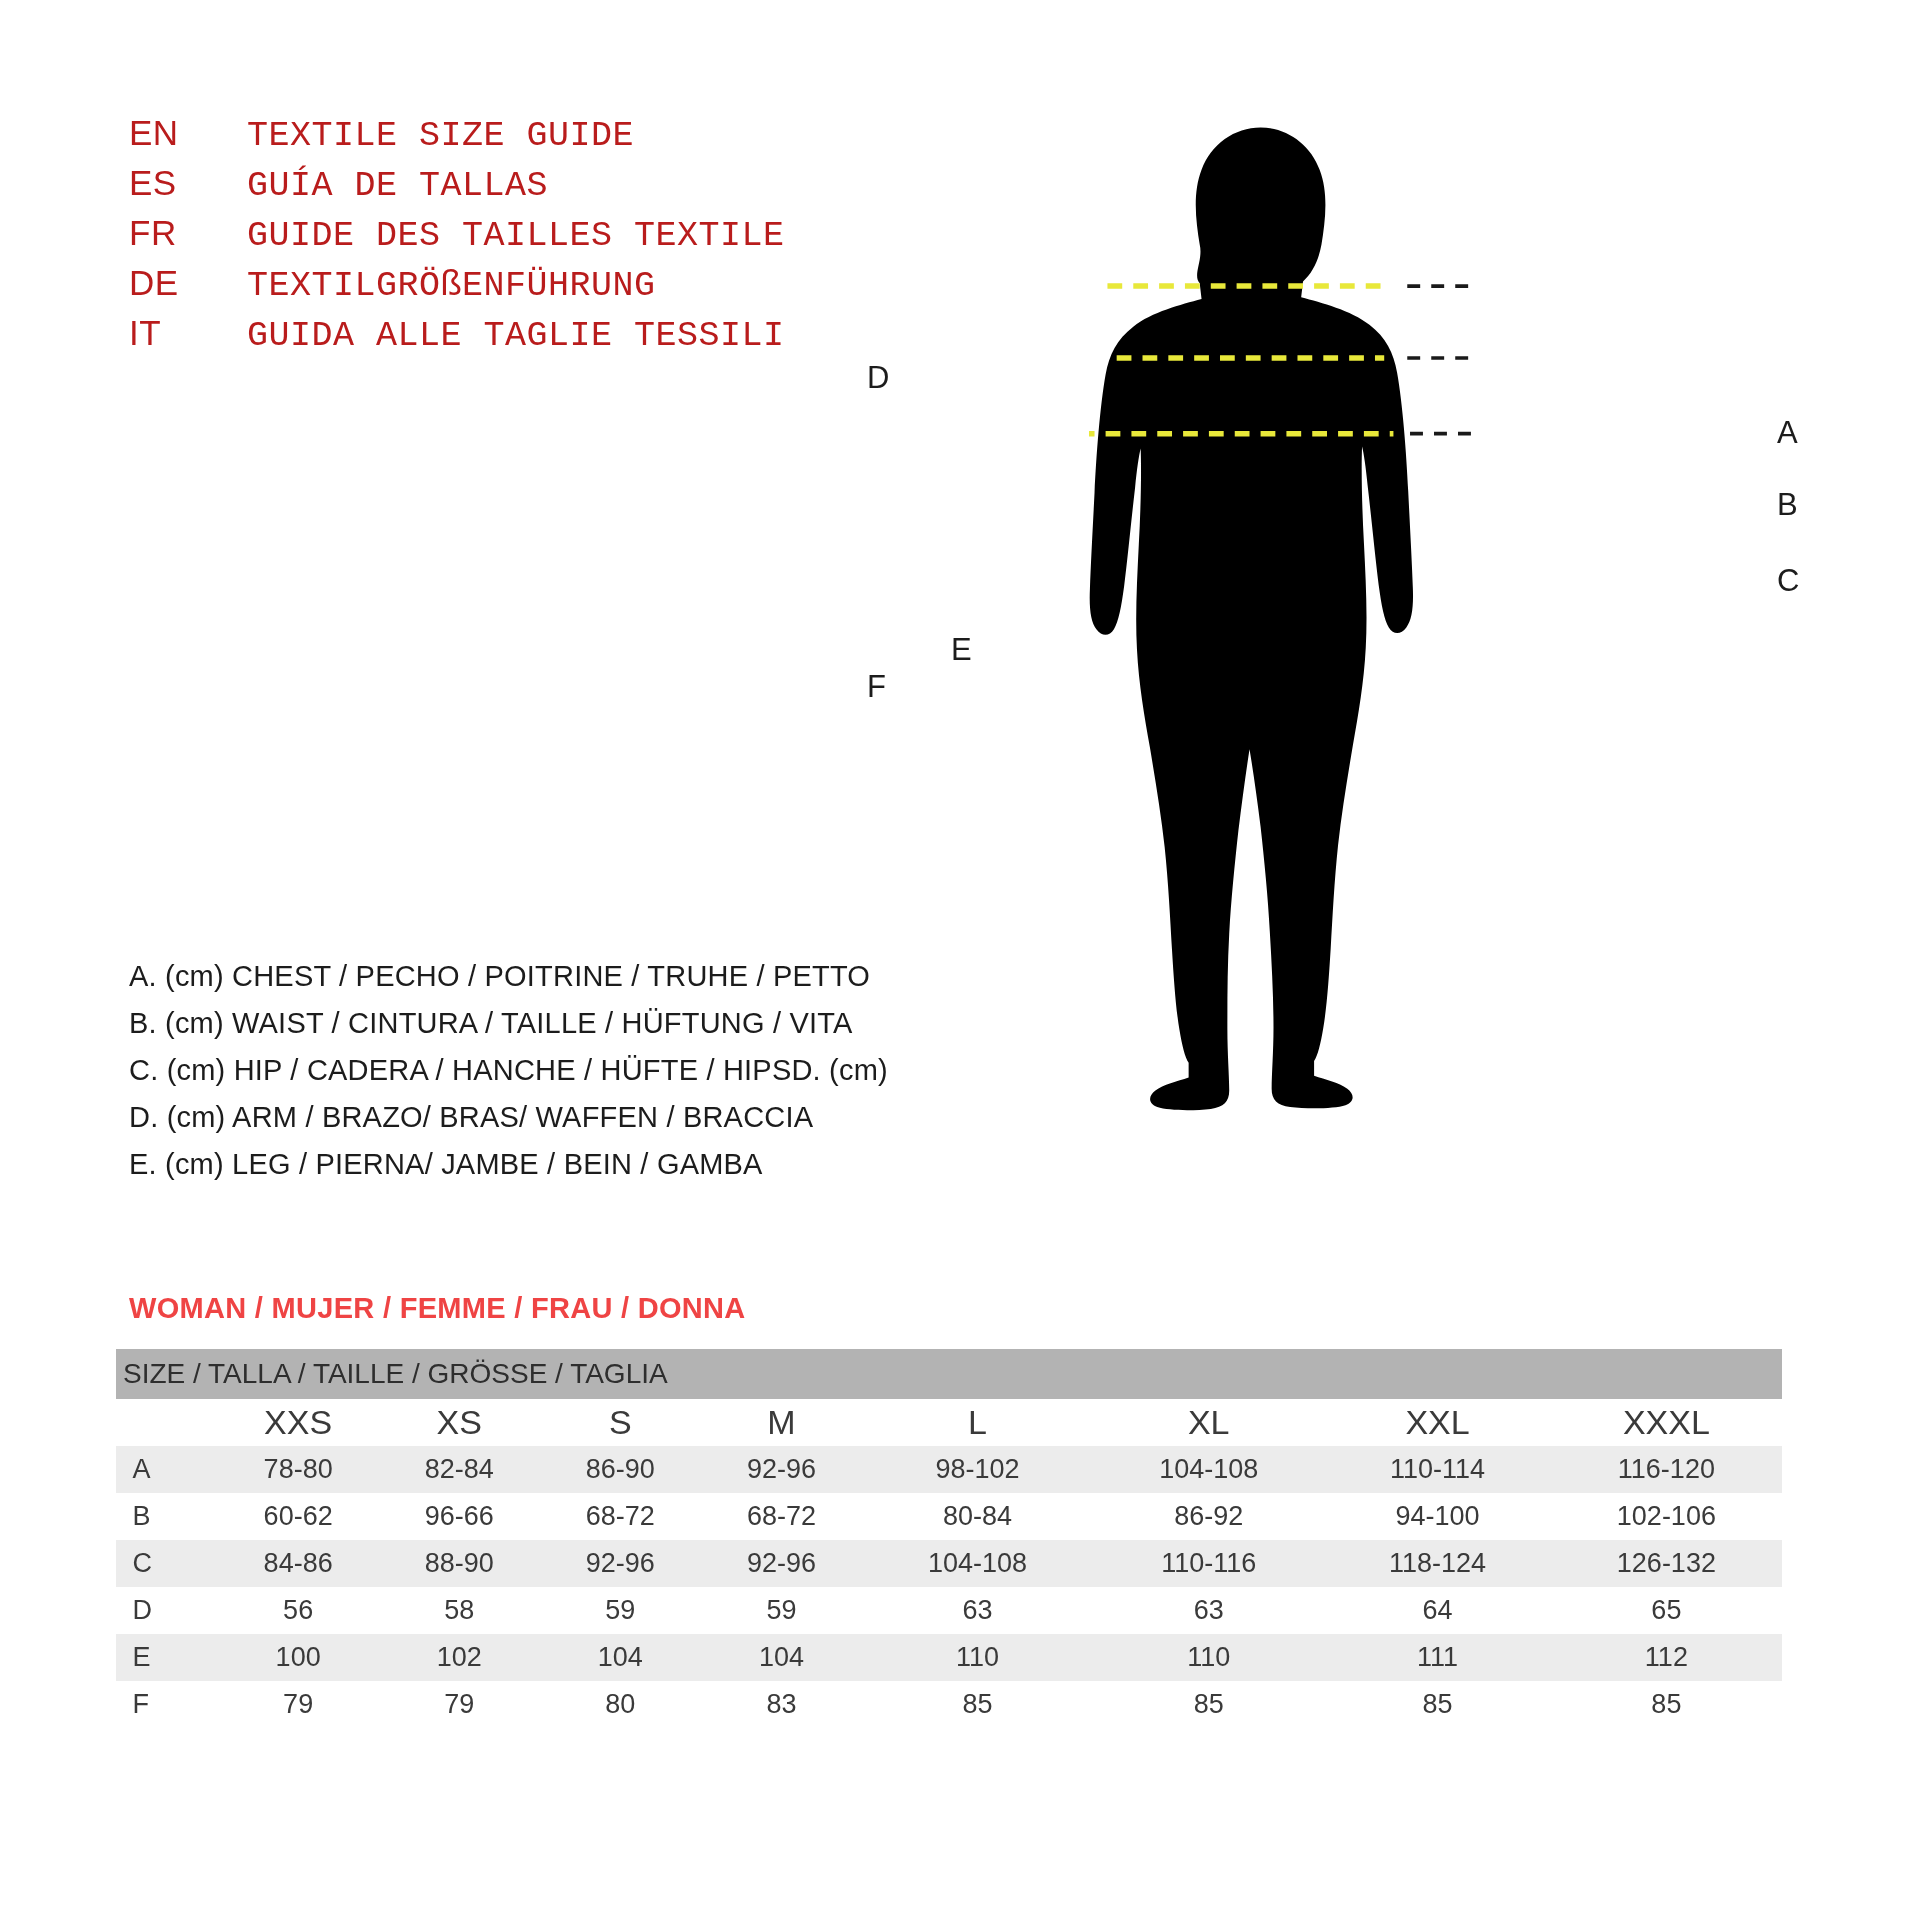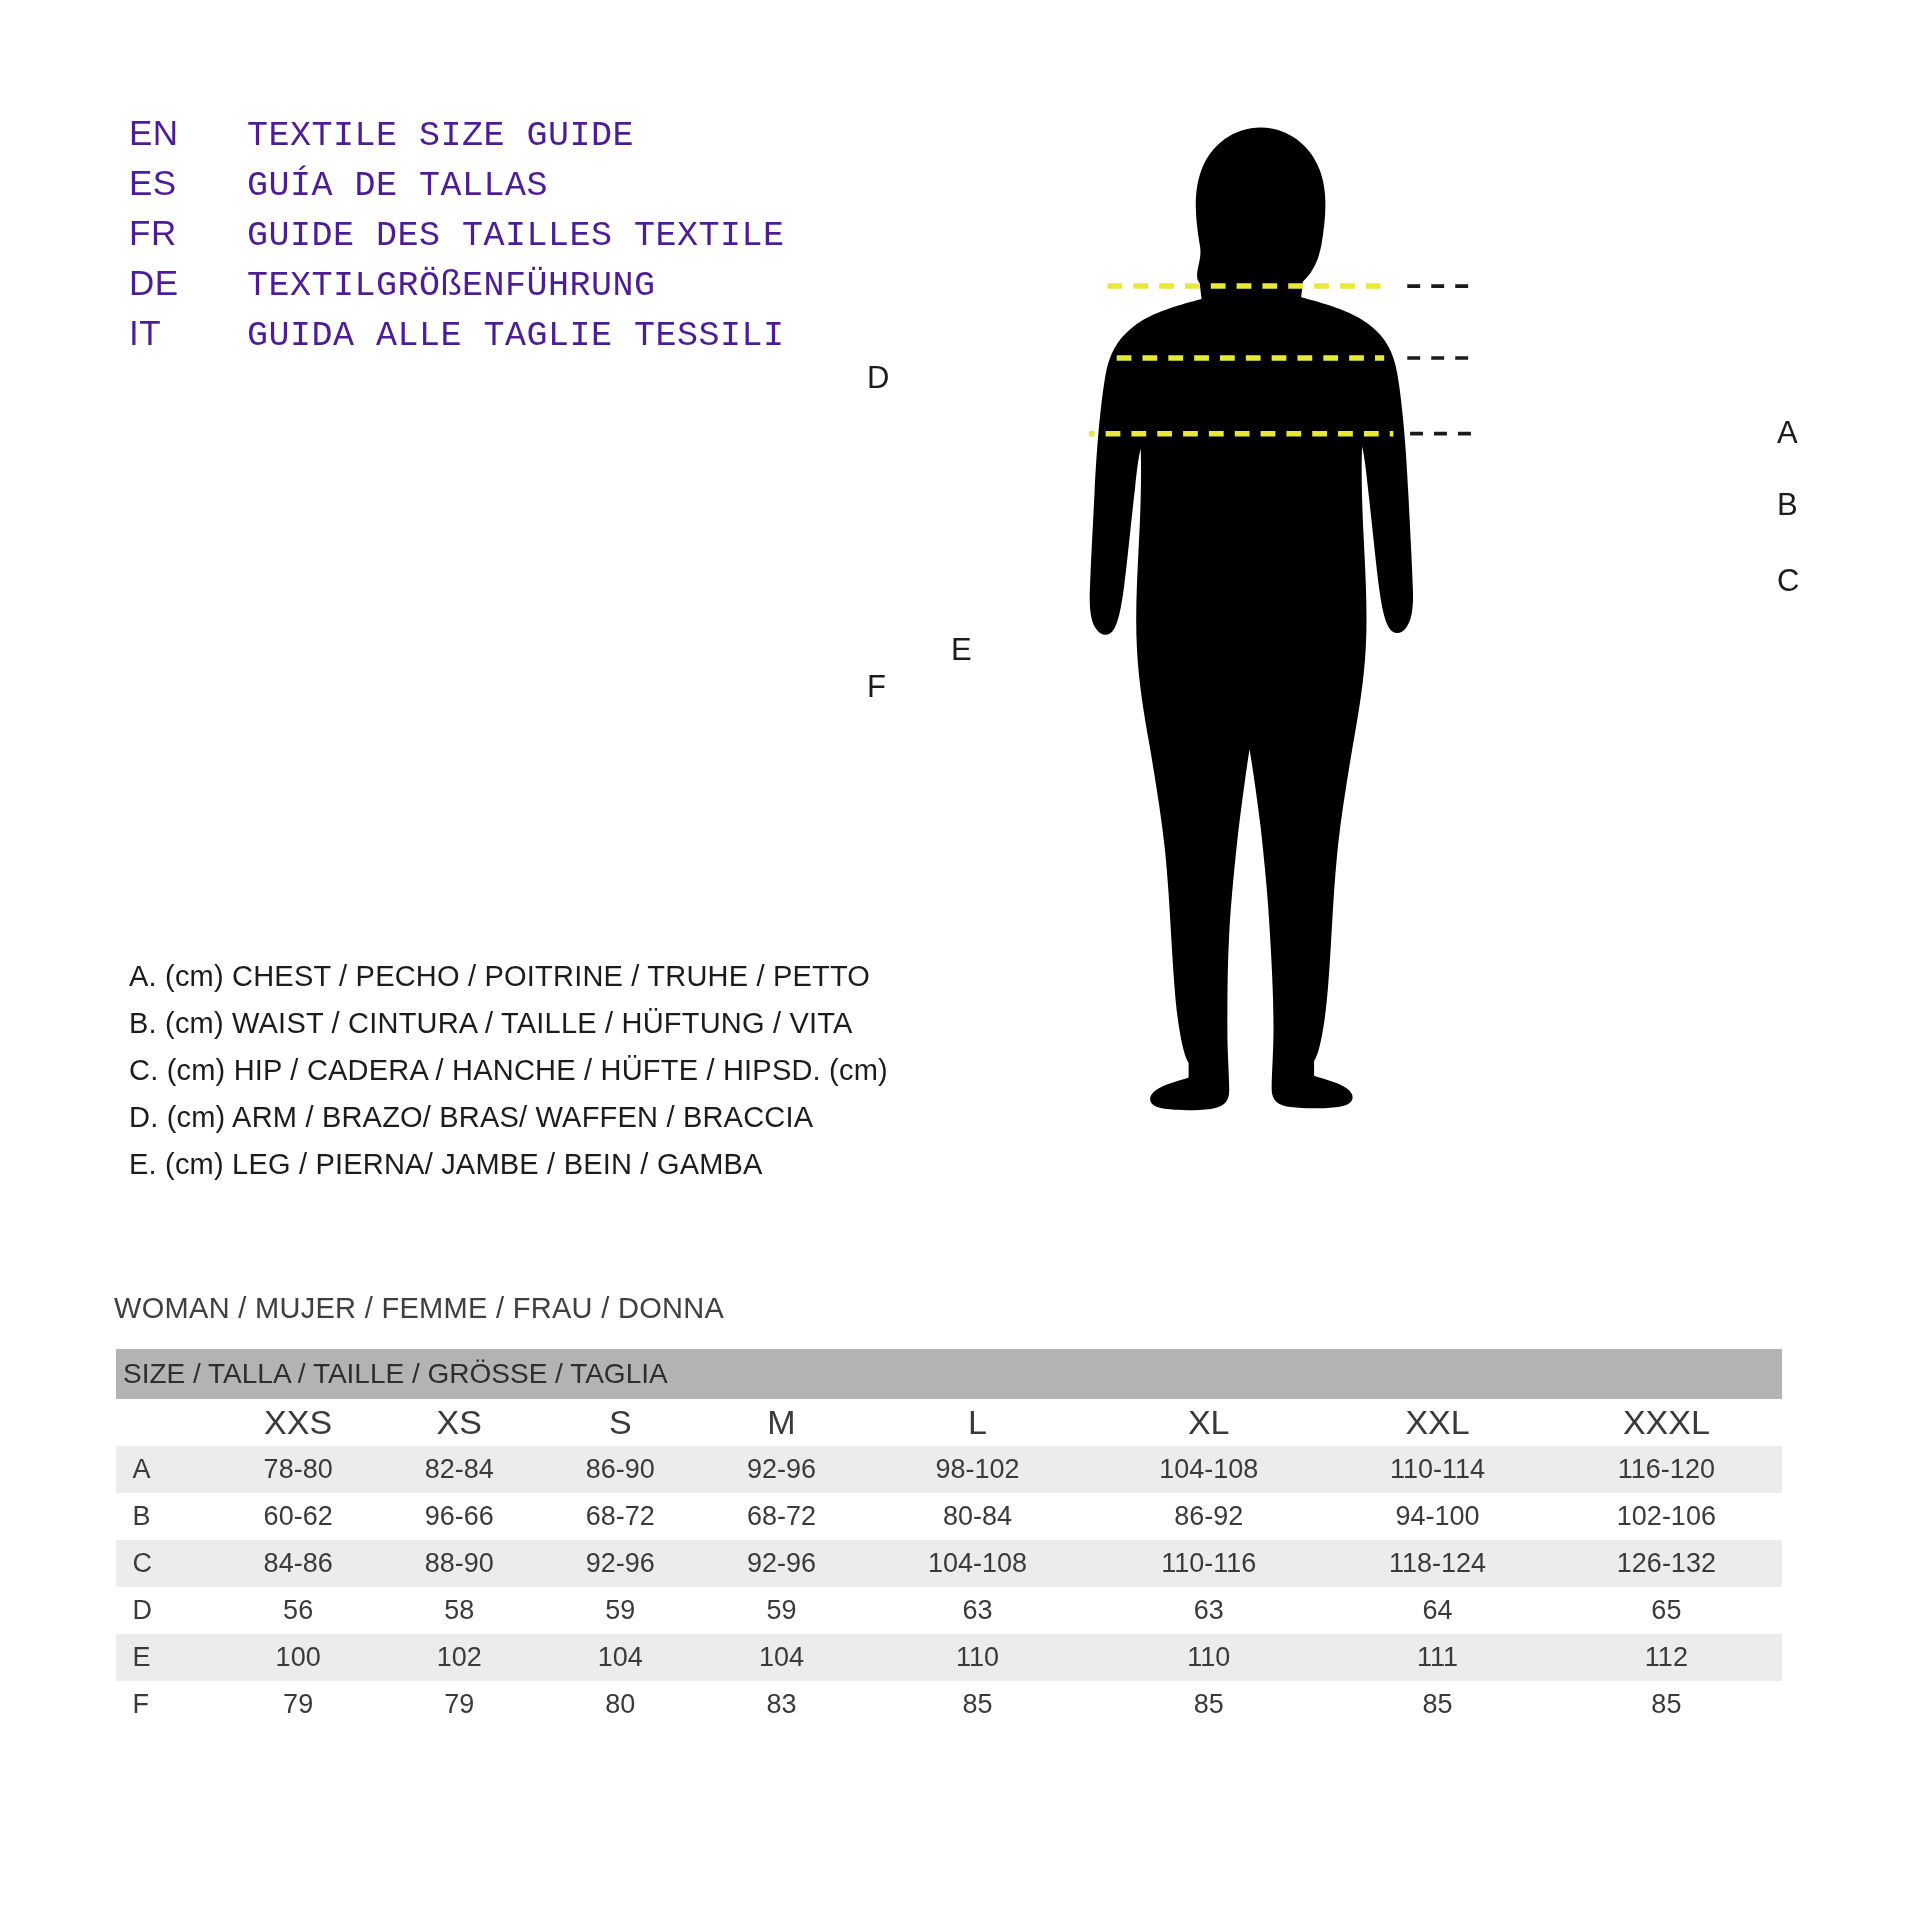--- a/index.html
+++ b/index.html
@@ -22,21 +22,21 @@
     left: 129px;
     top: 113px;
     width: 831px;
   }
   .title-row {
     display: flex;
     align-items: baseline;
     height: 50px;
     font-size: 35px;
     letter-spacing: 0.5px;
-    color: #4c1d95;
+    color: #b91c1c;
   }
   .title-lang {
     width: 118px;
     flex: 0 0 118px;
   }
   .title-text {
     flex: 1 1 auto;
     font-family: Liberation Mono, monospace;
   }
 
@@ -51,25 +51,26 @@
     height: 47px;
     font-size: 29px;
     color: #1c1c1c;
     white-space: nowrap;
     letter-spacing: 0.2px;
   }
 
   
   #group-heading {
     position: absolute;
-    left: 114px;
+    left: 129px;
     top: 1292px;
     font-size: 29px;
-    color: #404040;
+    color: #ef4444;
     letter-spacing: 0.3px;
+    font-weight: bold;
   }
 
   
   #size-table {
     position: absolute;
     left: 116px;
     top: 1349px;
     width: 1666px;
     border-collapse: collapse;
     font-size: 27px;

